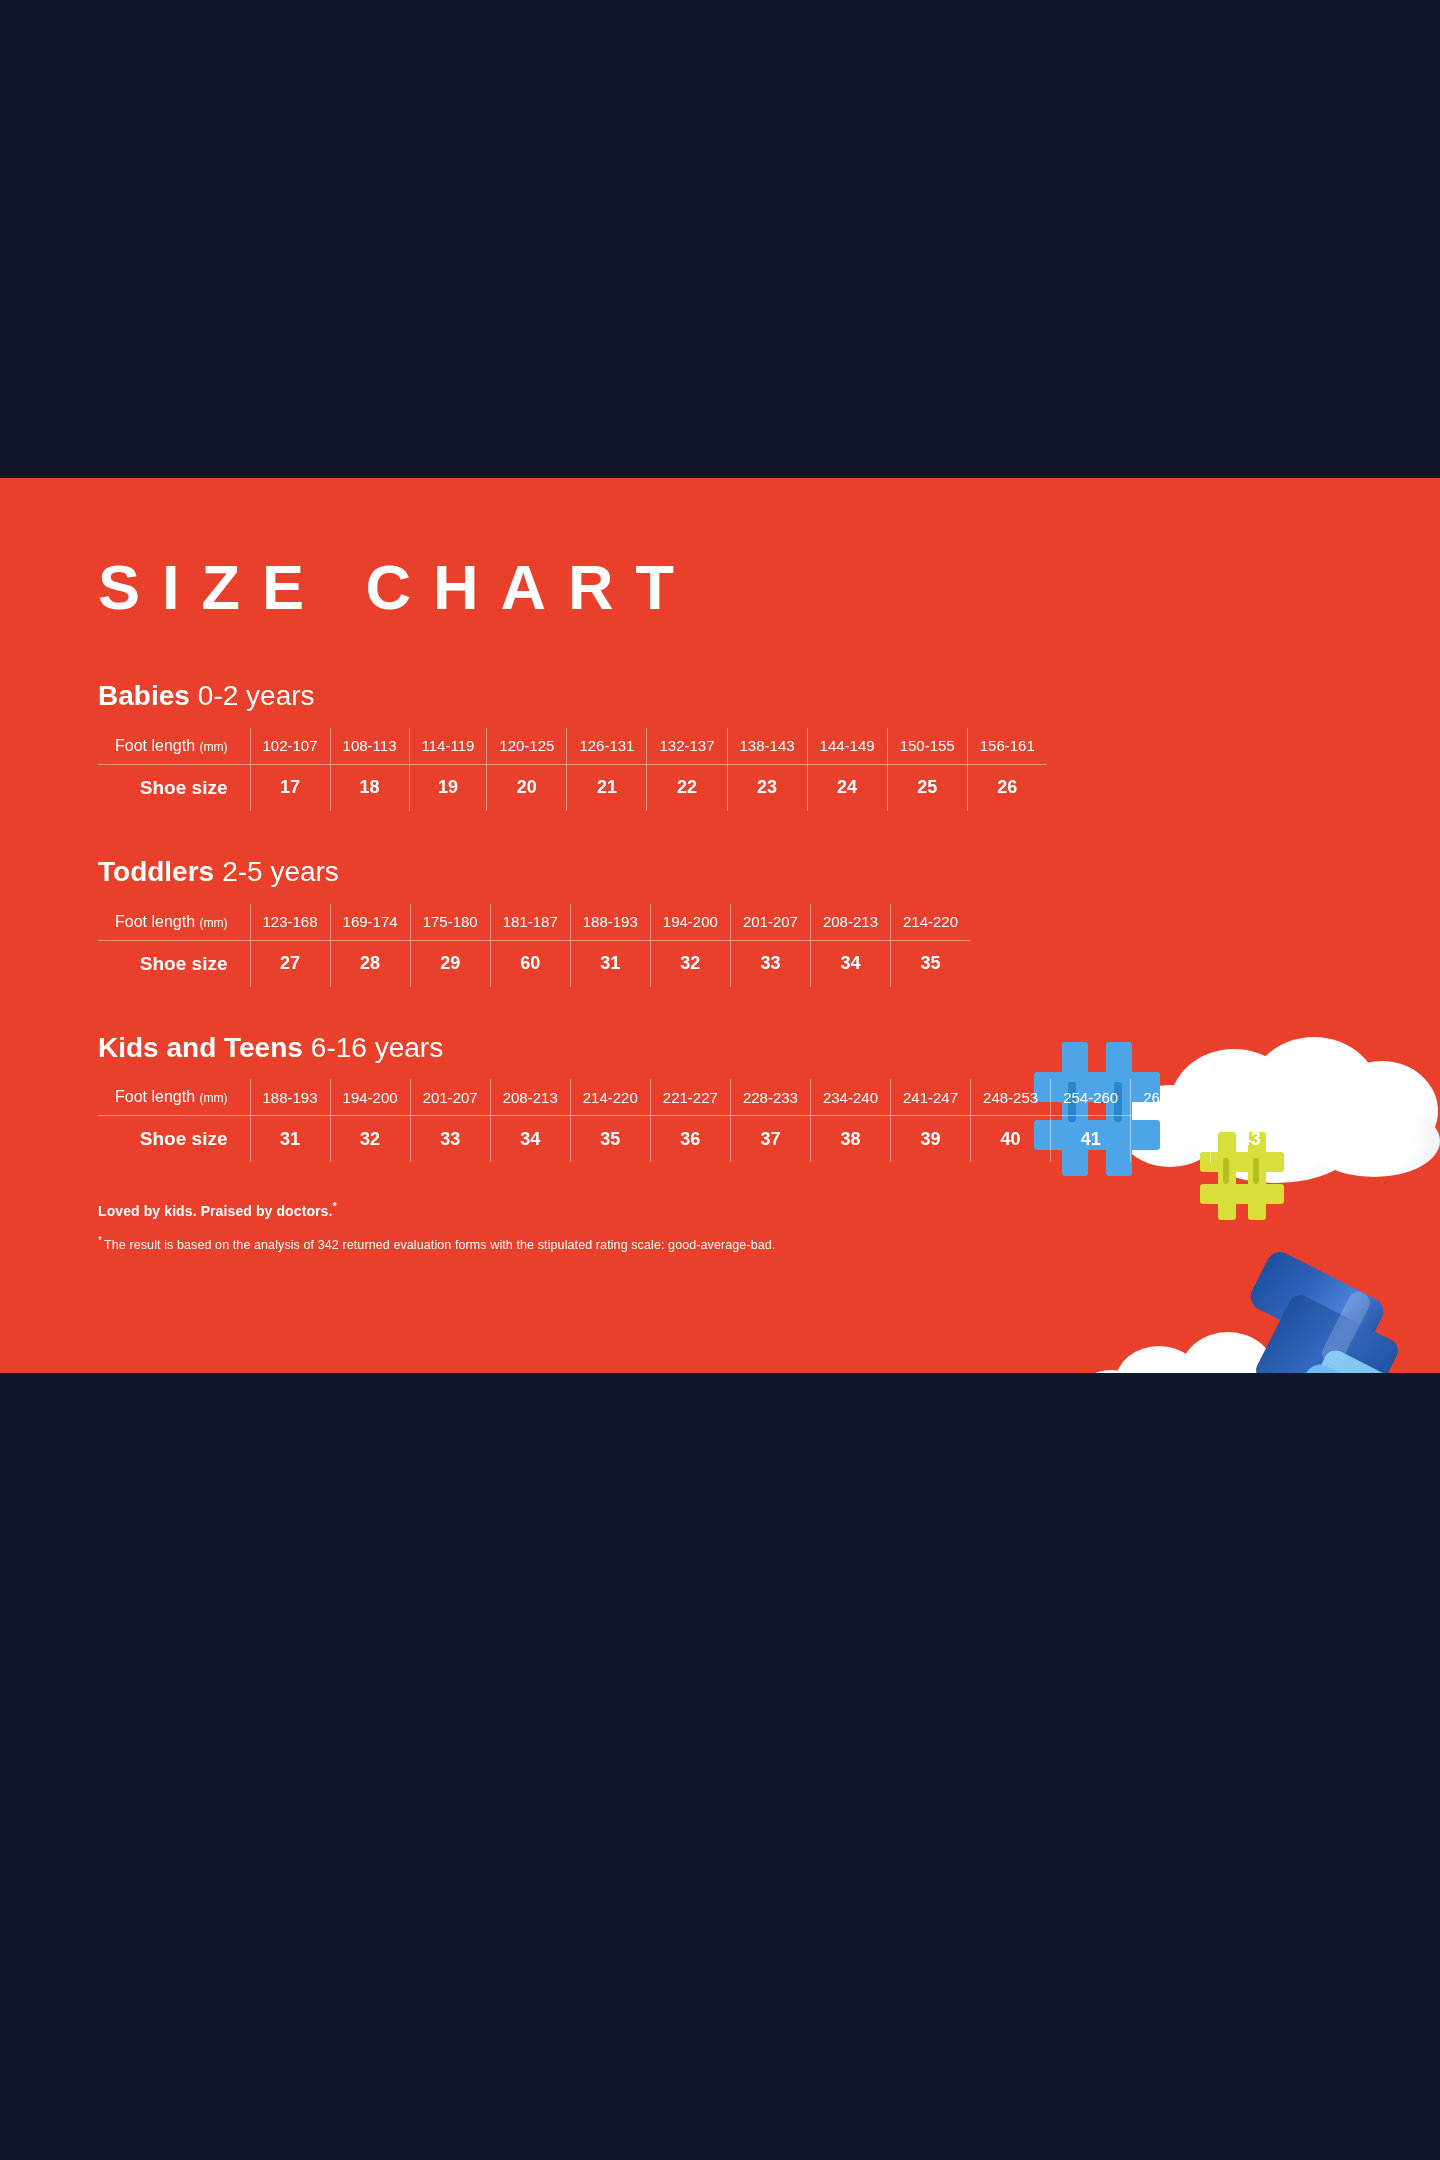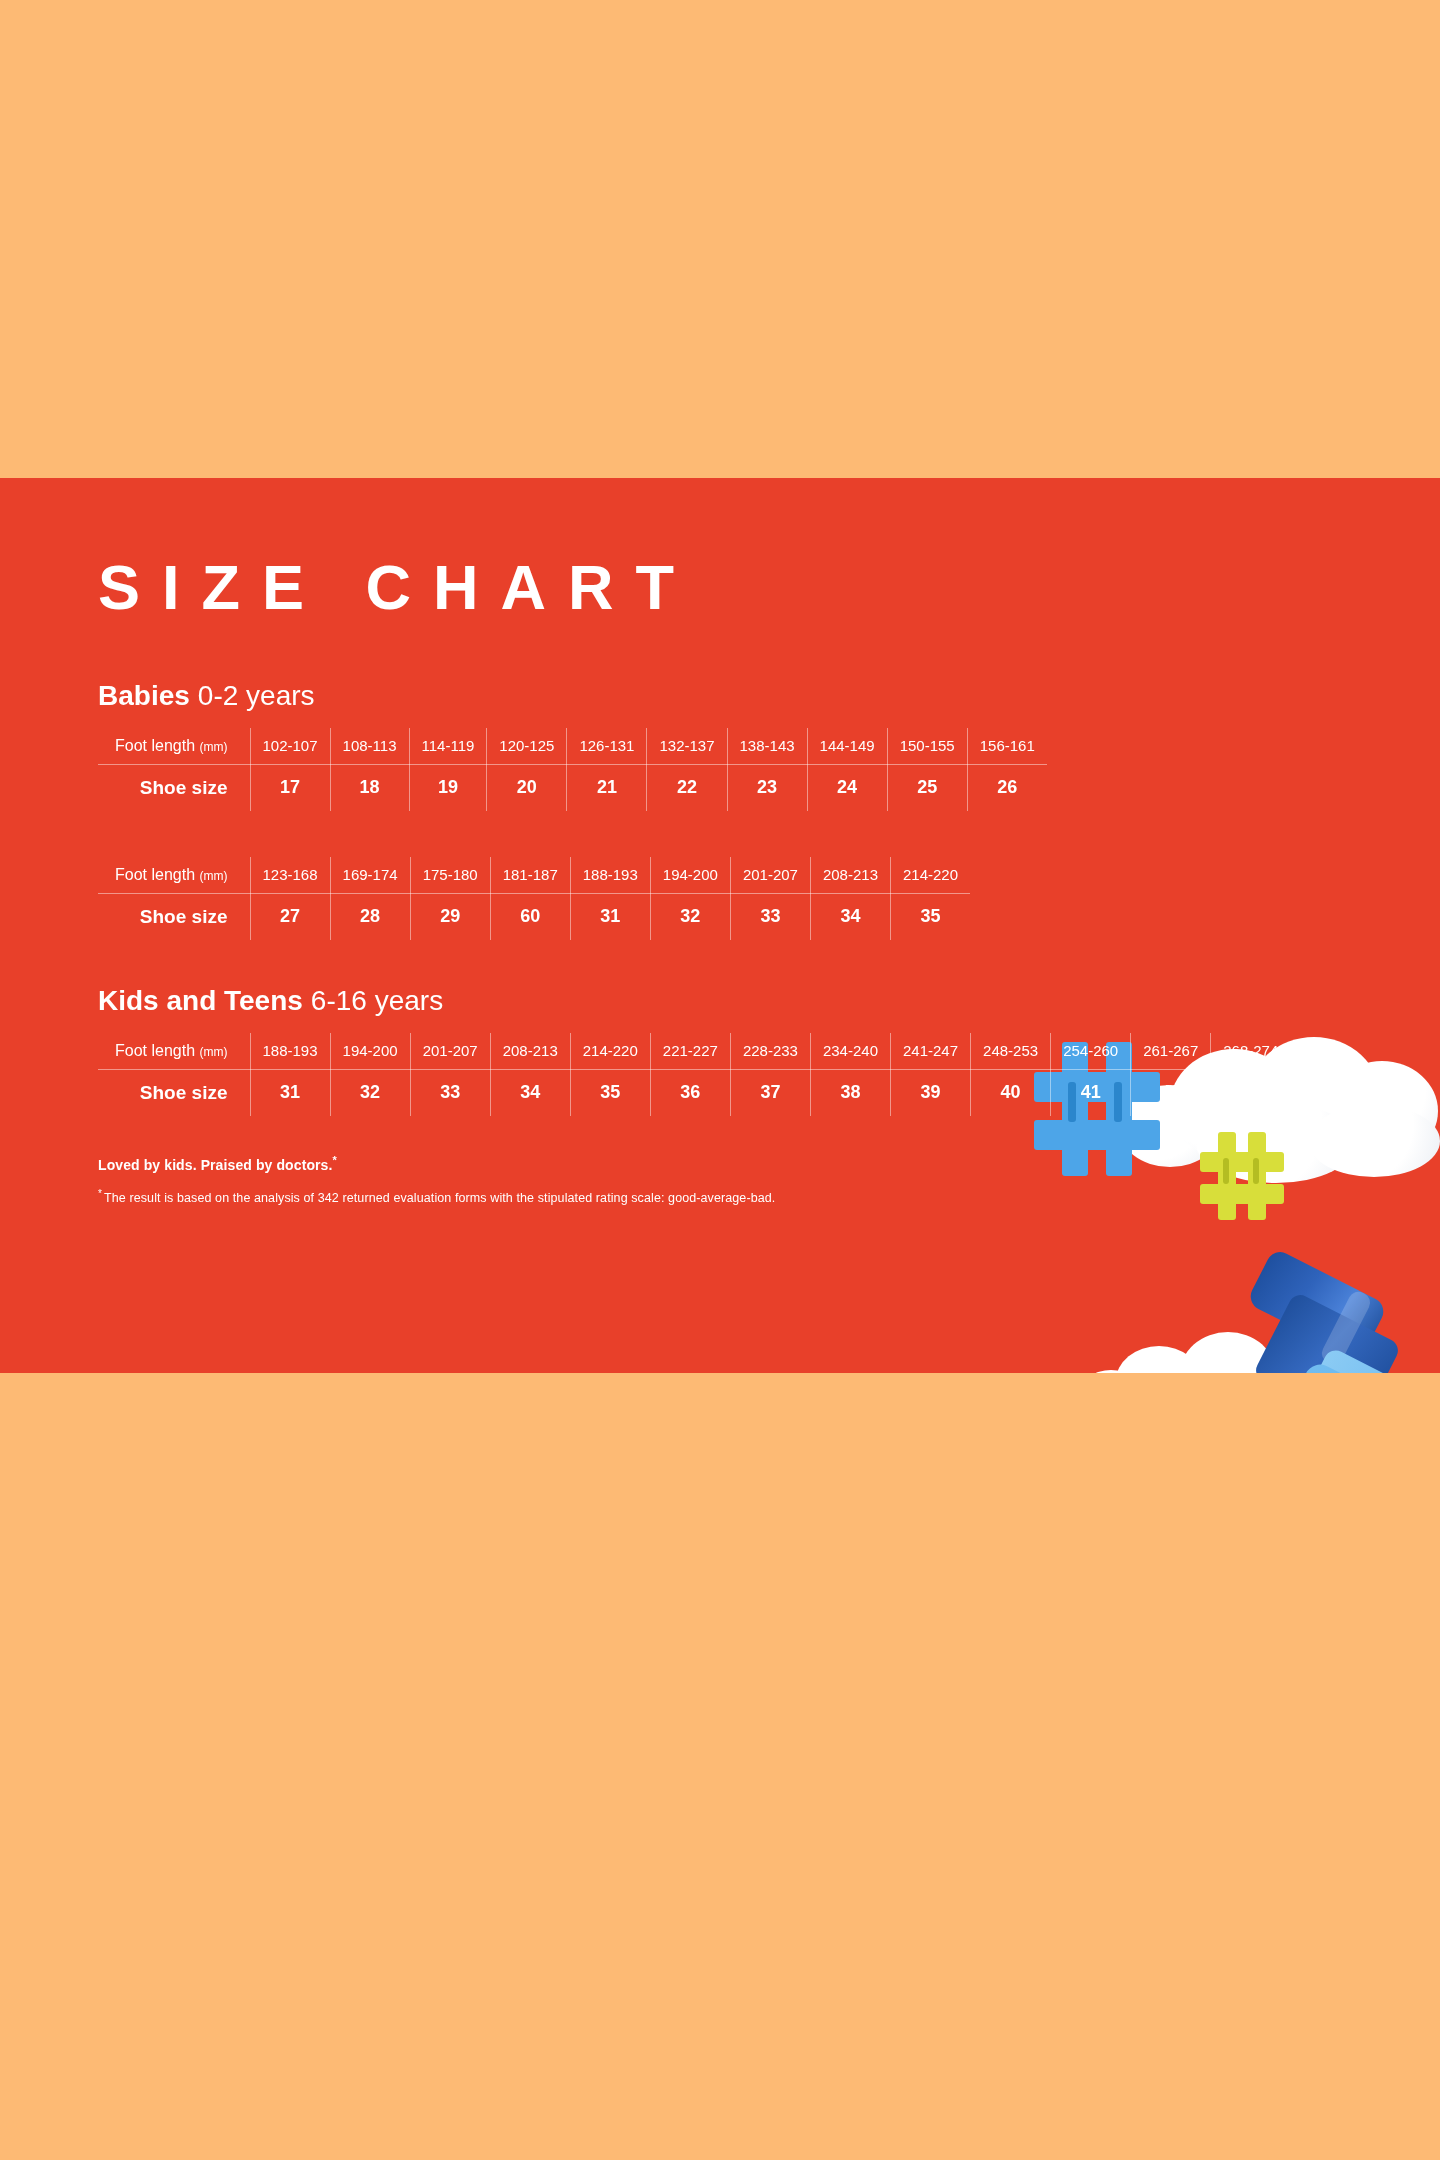--- a/index.html
+++ b/index.html
@@ -8,21 +8,21 @@
     width: 1440px;
     height: 2160px;
     background: #ffffff;
     font-family: "Liberation Sans", sans-serif;
   }
 
   .page {
     position: relative;
     width: 1440px;
     height: 2160px;
-    background: #fdba74;
+    background: #0f172a;
     overflow: hidden;
   }
 
   
   .poster {
     position: absolute;
     left: 0;
     top: 478px;
     width: 1440px;
     height: 895px;
@@ -265,20 +265,23 @@
             <td class="val">23</td>
             <td class="val">24</td>
             <td class="val">25</td>
             <td class="val">26</td>
           </tr>
         </tbody>
           </table>
       </div>
 
       <div class="section">
+        <div class="section-head">
+          <span class="name">Toddlers</span><span class="ages">2-5 years</span>
+        </div>
         <table class="size-table">
           <tbody>
               <tr class="head-row">
             <td class="label"><span>Foot length</span> <span class="unit">(mm)</span></td>
             <td class="val">123-168</td>
             <td class="val">169-174</td>
             <td class="val">175-180</td>
             <td class="val">181-187</td>
             <td class="val">188-193</td>
             <td class="val">194-200</td>

